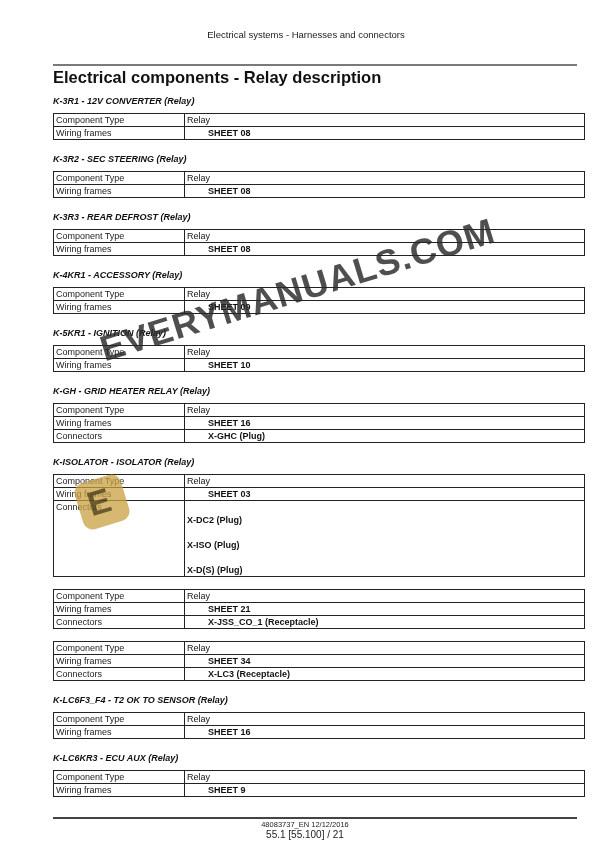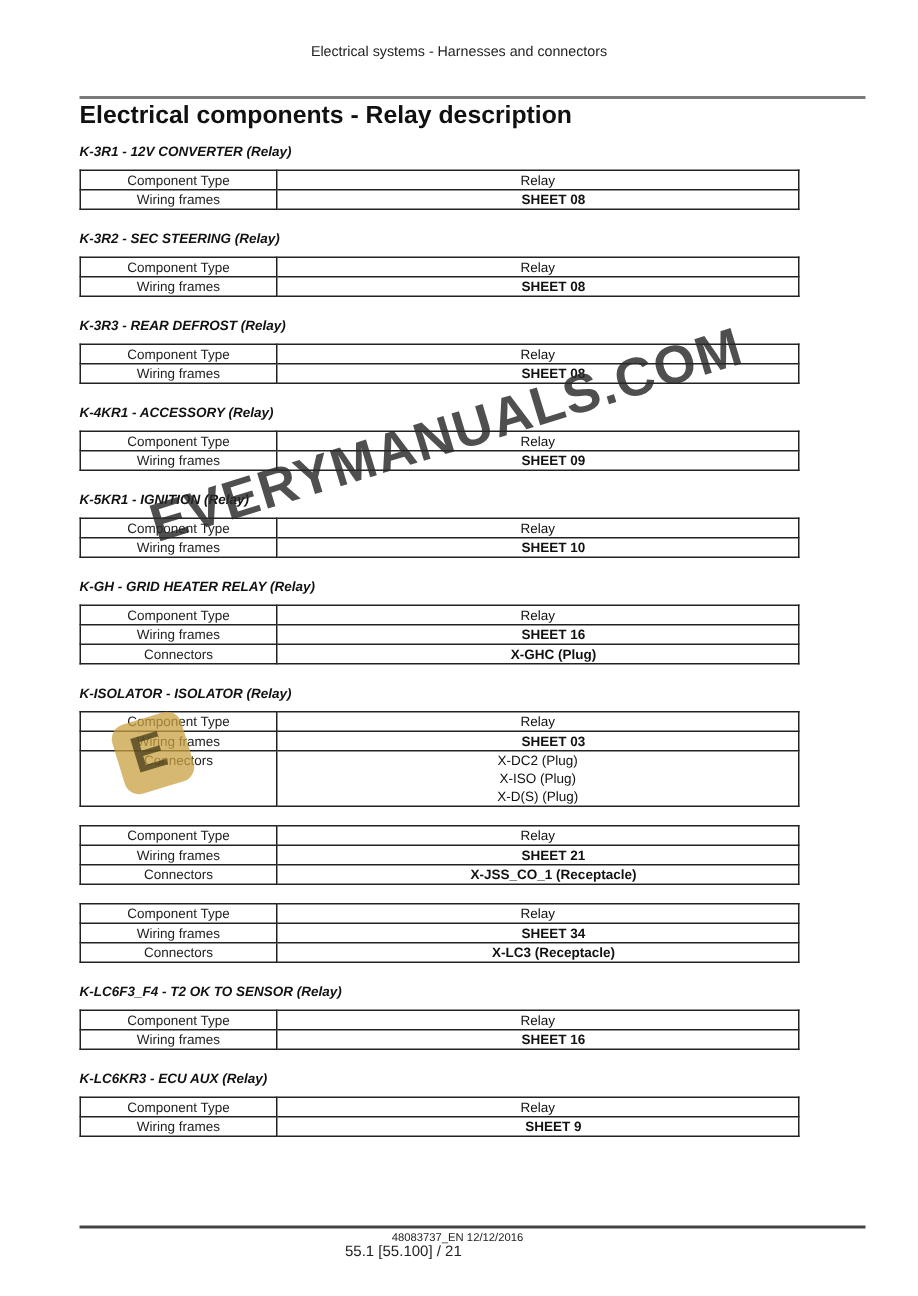--- a/index.html
+++ b/index.html
@@ -6,29 +6,29 @@
   body { width: 612px; height: 864px; position: relative; overflow: hidden;
          font-family: "Liberation Sans", sans-serif; color: #111; }
   .page-header { position: absolute; top: 29px; left: 0; width: 612px; text-align: center;
                  font-size: 9.5px; color: #222; }
   .top-rule { position: absolute; top: 64px; left: 53px; width: 524px; height: 2px; background: #7a7a7a; }
   .page-title { position: absolute; top: 68px; left: 53px; font-size: 16.5px; font-weight: bold; margin: 0; color: #111; }
   .content { position: absolute; top: 94px; left: 53px; width: 524px; }
   .section { margin: 0; }
   .section-title { font-size: 9px; font-weight: bold; font-style: italic; height: 14px; line-height: 14px;
                    margin: 0 0 5px 0; color: #111; }
-  table.comp { width: 480px; border-collapse: collapse; font-size: 9px; margin-bottom: 12px; text-align: center; }
+  table.comp { width: 532px; border-collapse: collapse; font-size: 9px; margin-bottom: 12px; }
   table.comp td { border: 1px solid #222; padding: 0 2px; height: 12px; line-height: 12px; vertical-align: top; }
   table.comp td.label { width: 126px; color: #222; }
   table.comp td.value { color: #111; }
   table.comp td.value.bold { font-weight: bold; padding-left: 23px; }
-  .multi div { line-height: 12px; font-weight: normal; }
+  .multi div { line-height: 12px; font-weight: bold; margin-top: 13px; }
   .bottom-rule { position: absolute; top: 817px; left: 53px; width: 524px; height: 1.5px; background: #444; }
   .footer-code { position: absolute; top: 820px; left: 230px; width: 150px; text-align: center; font-size: 7.5px; color: #222; }
-  .footer-page { position: absolute; top: 829px; left: 230px; width: 150px; text-align: left; font-size: 10px; color: #222; }
+  .footer-page { position: absolute; top: 829px; left: 230px; width: 150px; text-align: center; font-size: 10px; color: #222; }
   .watermark { position: absolute; left: 95px; top: 330px; transform: rotate(-17deg); transform-origin: left top;
                font-size: 36px; font-weight: bold; color: rgba(40,40,40,0.82); letter-spacing: 1px;
                white-space: nowrap; pointer-events: none; }
   .wm-logo { position: absolute; left: 78px; top: 478px; width: 48px; height: 48px; border-radius: 10px;
              background: rgba(201,160,64,0.75); transform: rotate(-17deg); }
   .wm-logo span { position: absolute; left: 10px; top: 4px; font-size: 34px; font-weight: bold; color: rgba(60,50,20,0.7); }
 </style>
 </head>
 <body>
 

